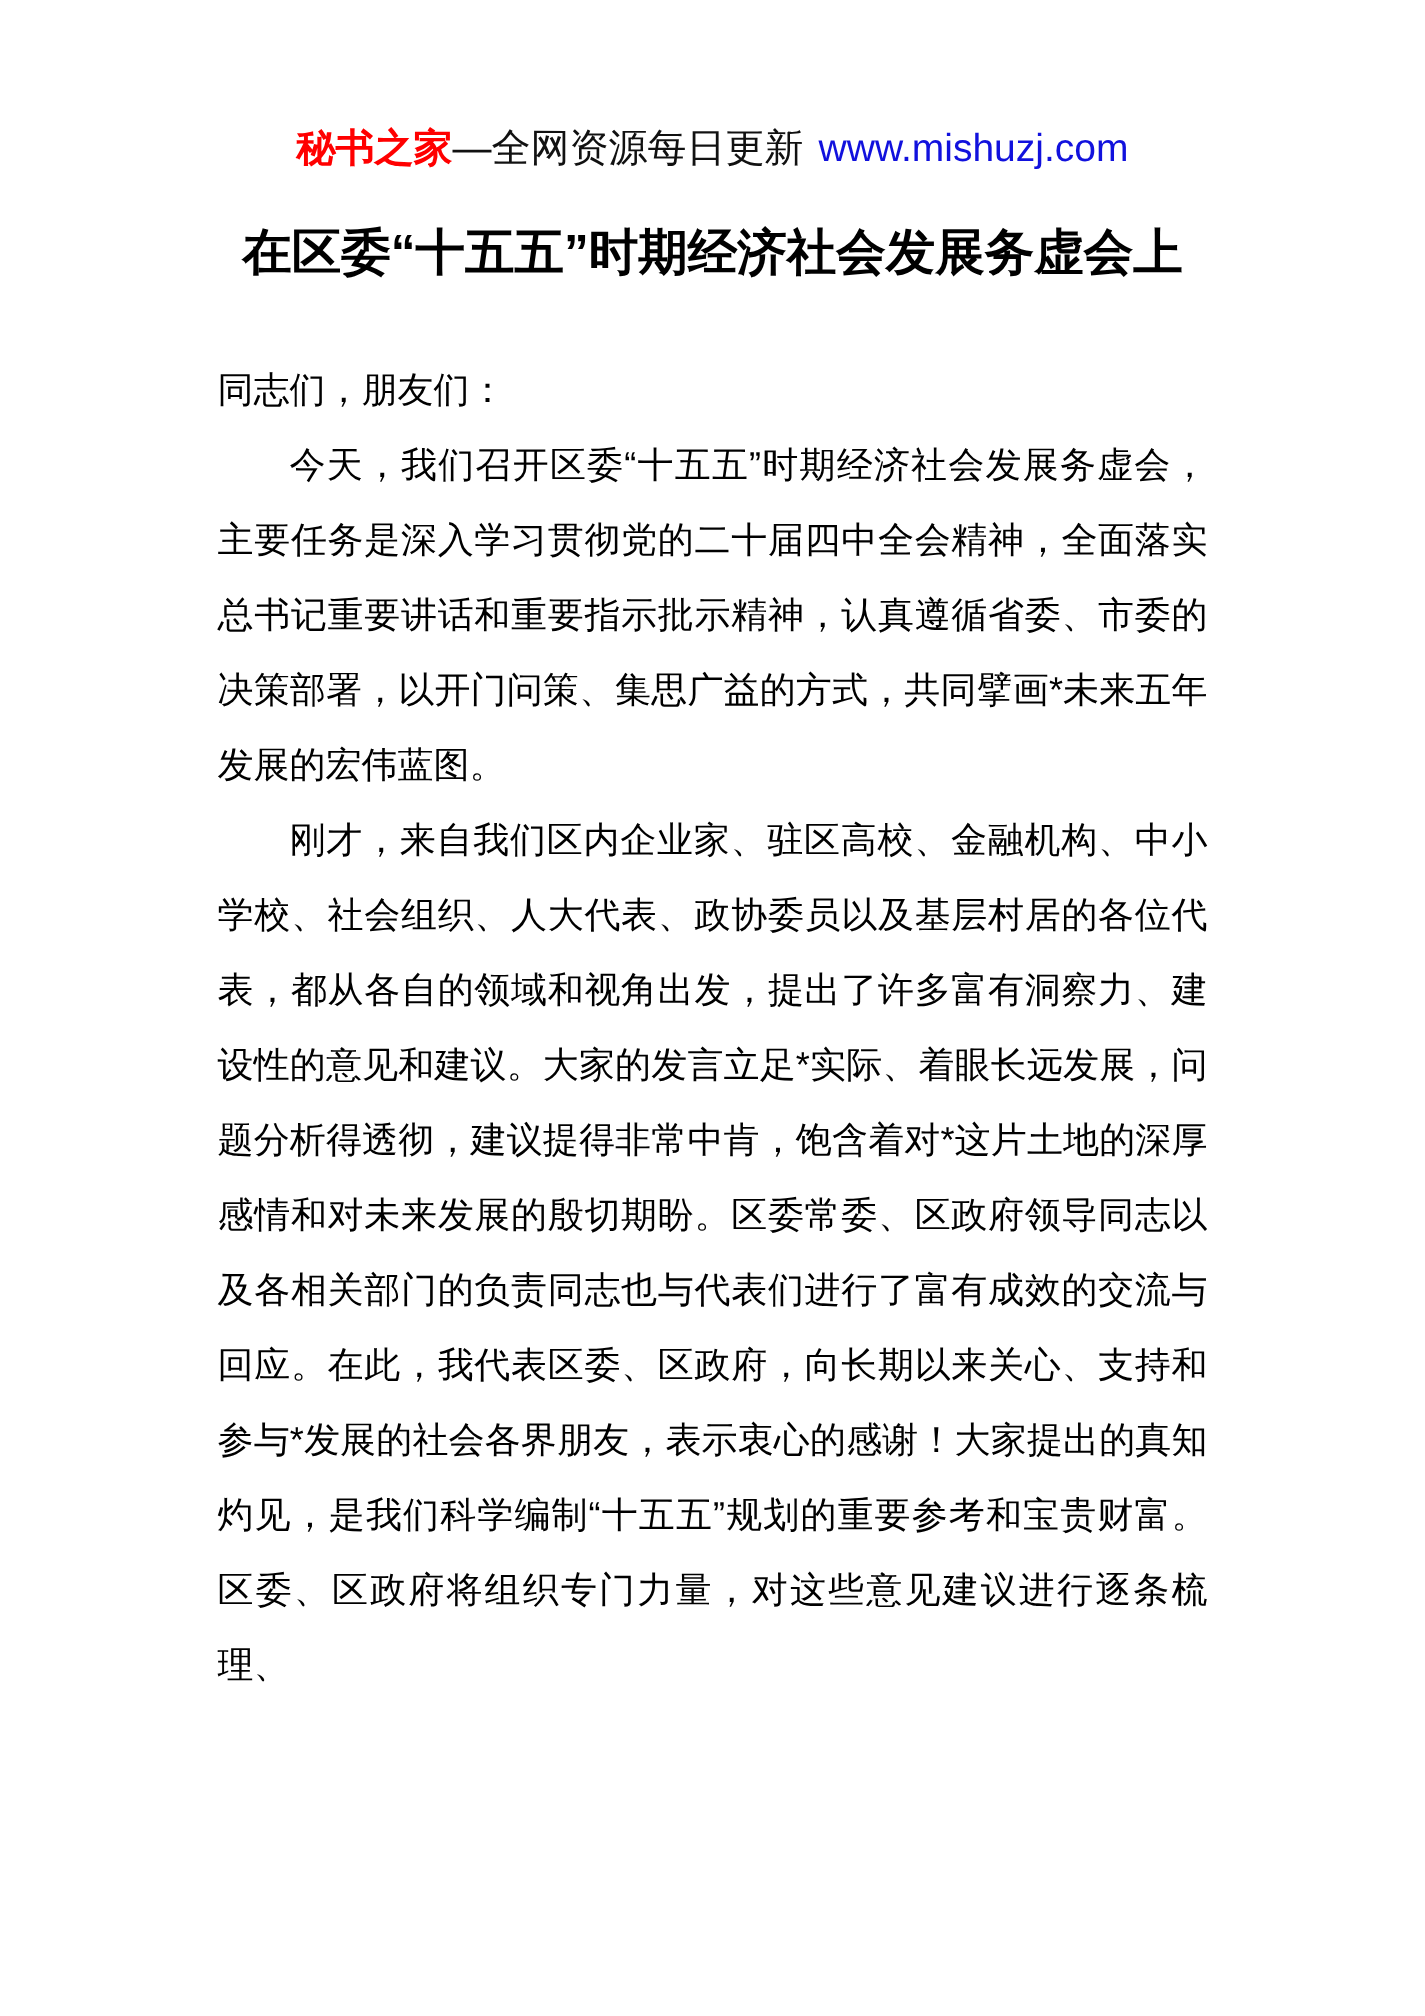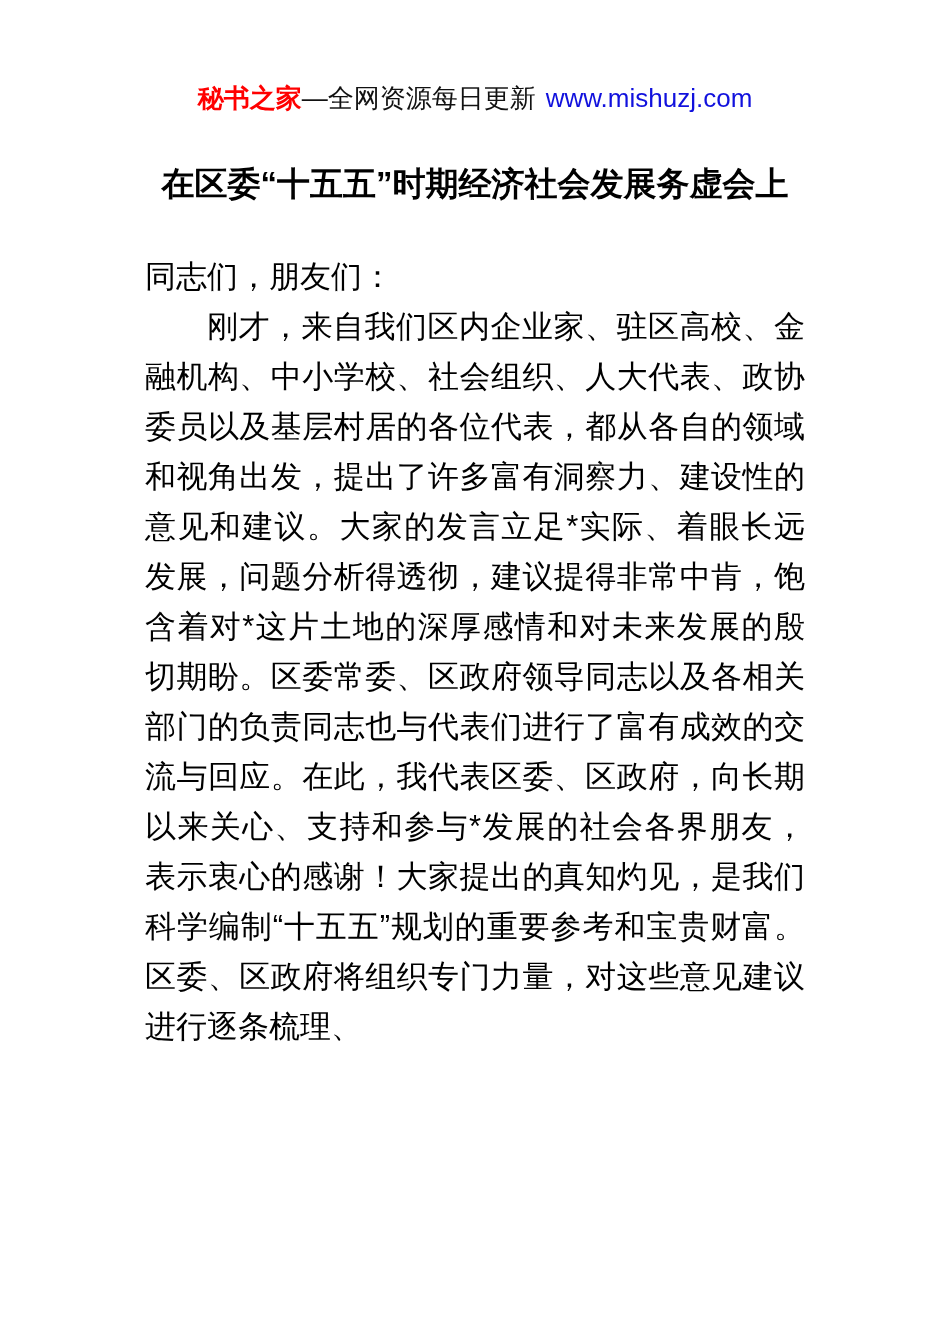--- a/index.html
+++ b/index.html
@@ -30,33 +30,33 @@
     color: #ff0000;
     font-weight: 700;
   }
   .sep, .tagline { color: #111111; }
   .site-url {
     color: #1111dd;
     margin-left: 10px;
   }
   
   .doc-title {
-    margin-top: 42px;
+    margin-top: 26px;
     text-align: center;
     font-size: 33px;
     font-weight: 700;
     line-height: 52px;
     color: #000000;
   }
   .title-line { display: block; }
   
   .doc-body {
     width: 660px;
     margin: 42px auto 0 auto;
-    font-size: 31px;
+    font-size: 24px;
     line-height: 50px;
     color: #000000;
   }
   .para {
     text-align: justify;
     text-justify: inter-ideograph;
   }
   .indent { text-indent: 2em; }
 </style>
 </head>
@@ -65,16 +65,17 @@
 <div class="page">
 
   <div class="doc-header"><span class="brand">秘书之家</span><span class="sep">—</span><span class="tagline">全网资源每日更新</span><span class="site-url">www.mishuzj.com</span></div>
 
   <h1 class="doc-title">
     <span class="title-line">在区委“十五五”时期经济社会发展务虚会上</span>
   </h1>
 
   <div class="doc-body">
     <p class="para greeting">同志们，朋友们：</p>
+    <p class="para indent">今天，我们召开区委“十五五”时期经济社会发展务虚会，主要任务是深入学习贯彻党的二十届四中全会精神，全面落实总书记重要讲话和重要指示批示精神，认真遵循省委、市委的决策部署，以开门问策、集思广益的方式，共同擘画*未来五年发展的宏伟蓝图。</p>
     <p class="para indent">刚才，来自我们区内企业家、驻区高校、金融机构、中小学校、社会组织、人大代表、政协委员以及基层村居的各位代表，都从各自的领域和视角出发，提出了许多富有洞察力、建设性的意见和建议。大家的发言立足*实际、着眼长远发展，问题分析得透彻，建议提得非常中肯，饱含着对*这片土地的深厚感情和对未来发展的殷切期盼。区委常委、区政府领导同志以及各相关部门的负责同志也与代表们进行了富有成效的交流与回应。在此，我代表区委、区政府，向长期以来关心、支持和参与*发展的社会各界朋友，表示衷心的感谢！大家提出的真知灼见，是我们科学编制“十五五”规划的重要参考和宝贵财富。区委、区政府将组织专门力量，对这些意见建议进行逐条梳理、</p>
   </div>
 
 </div>
 
 </body></html>

